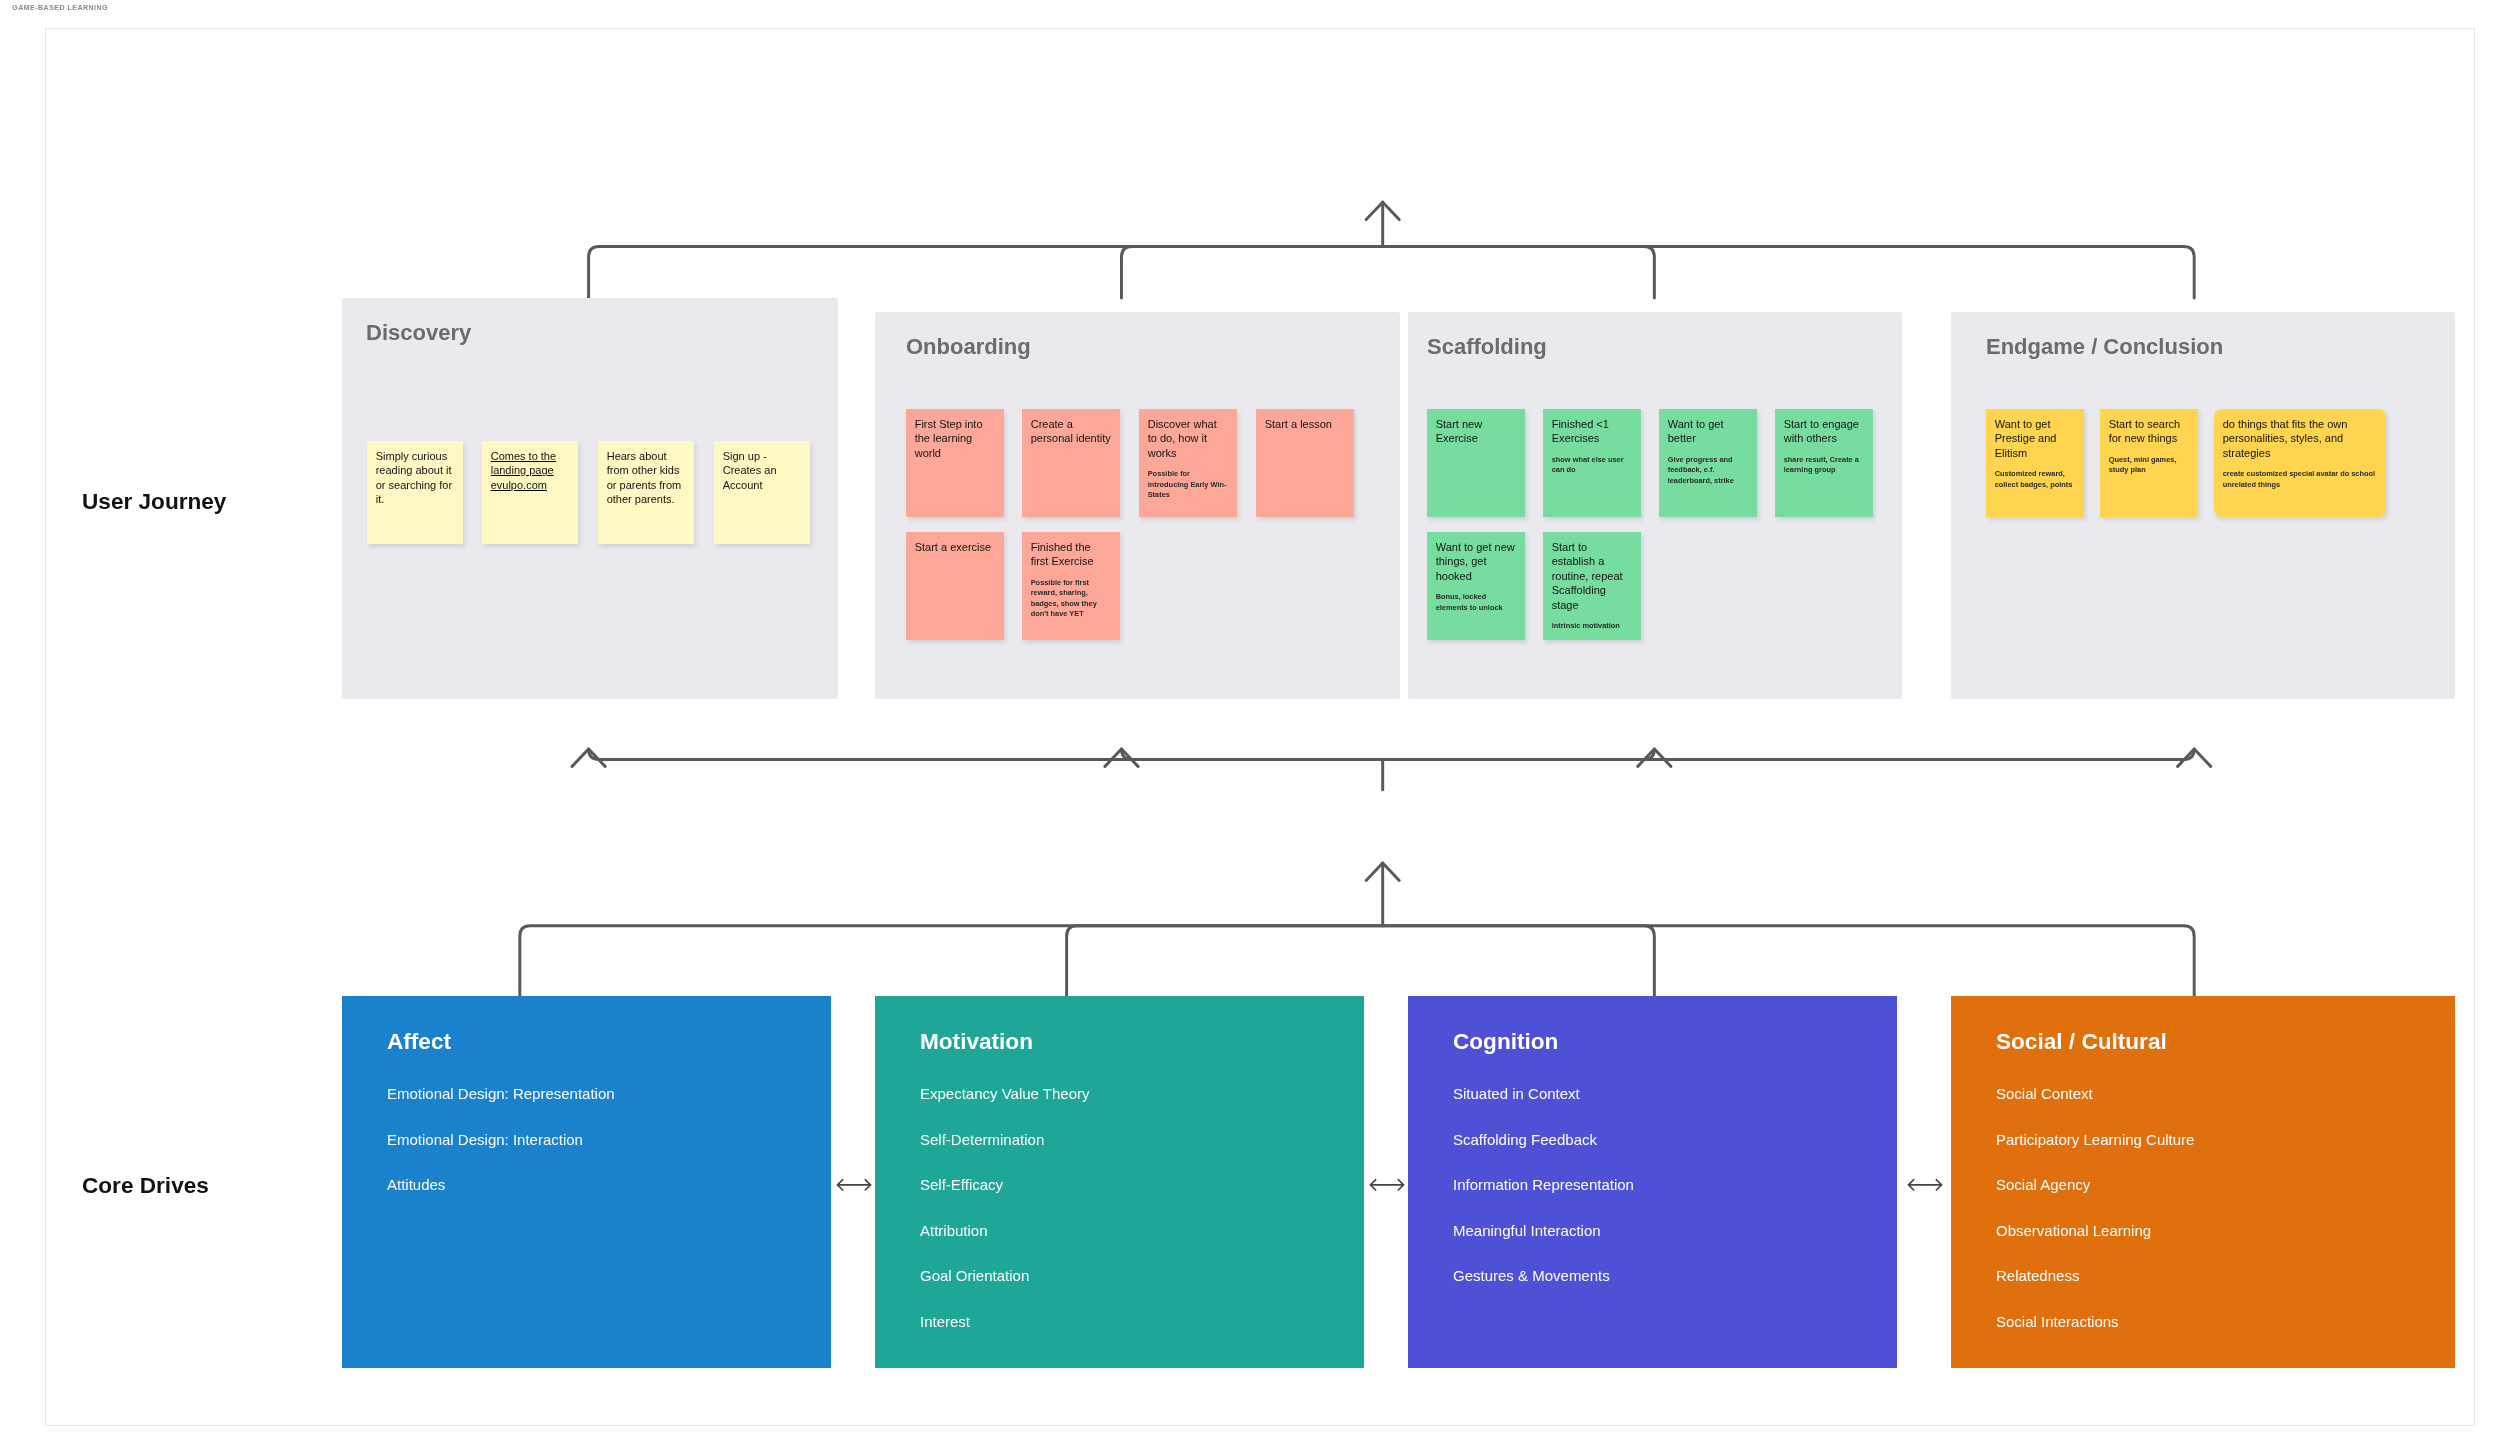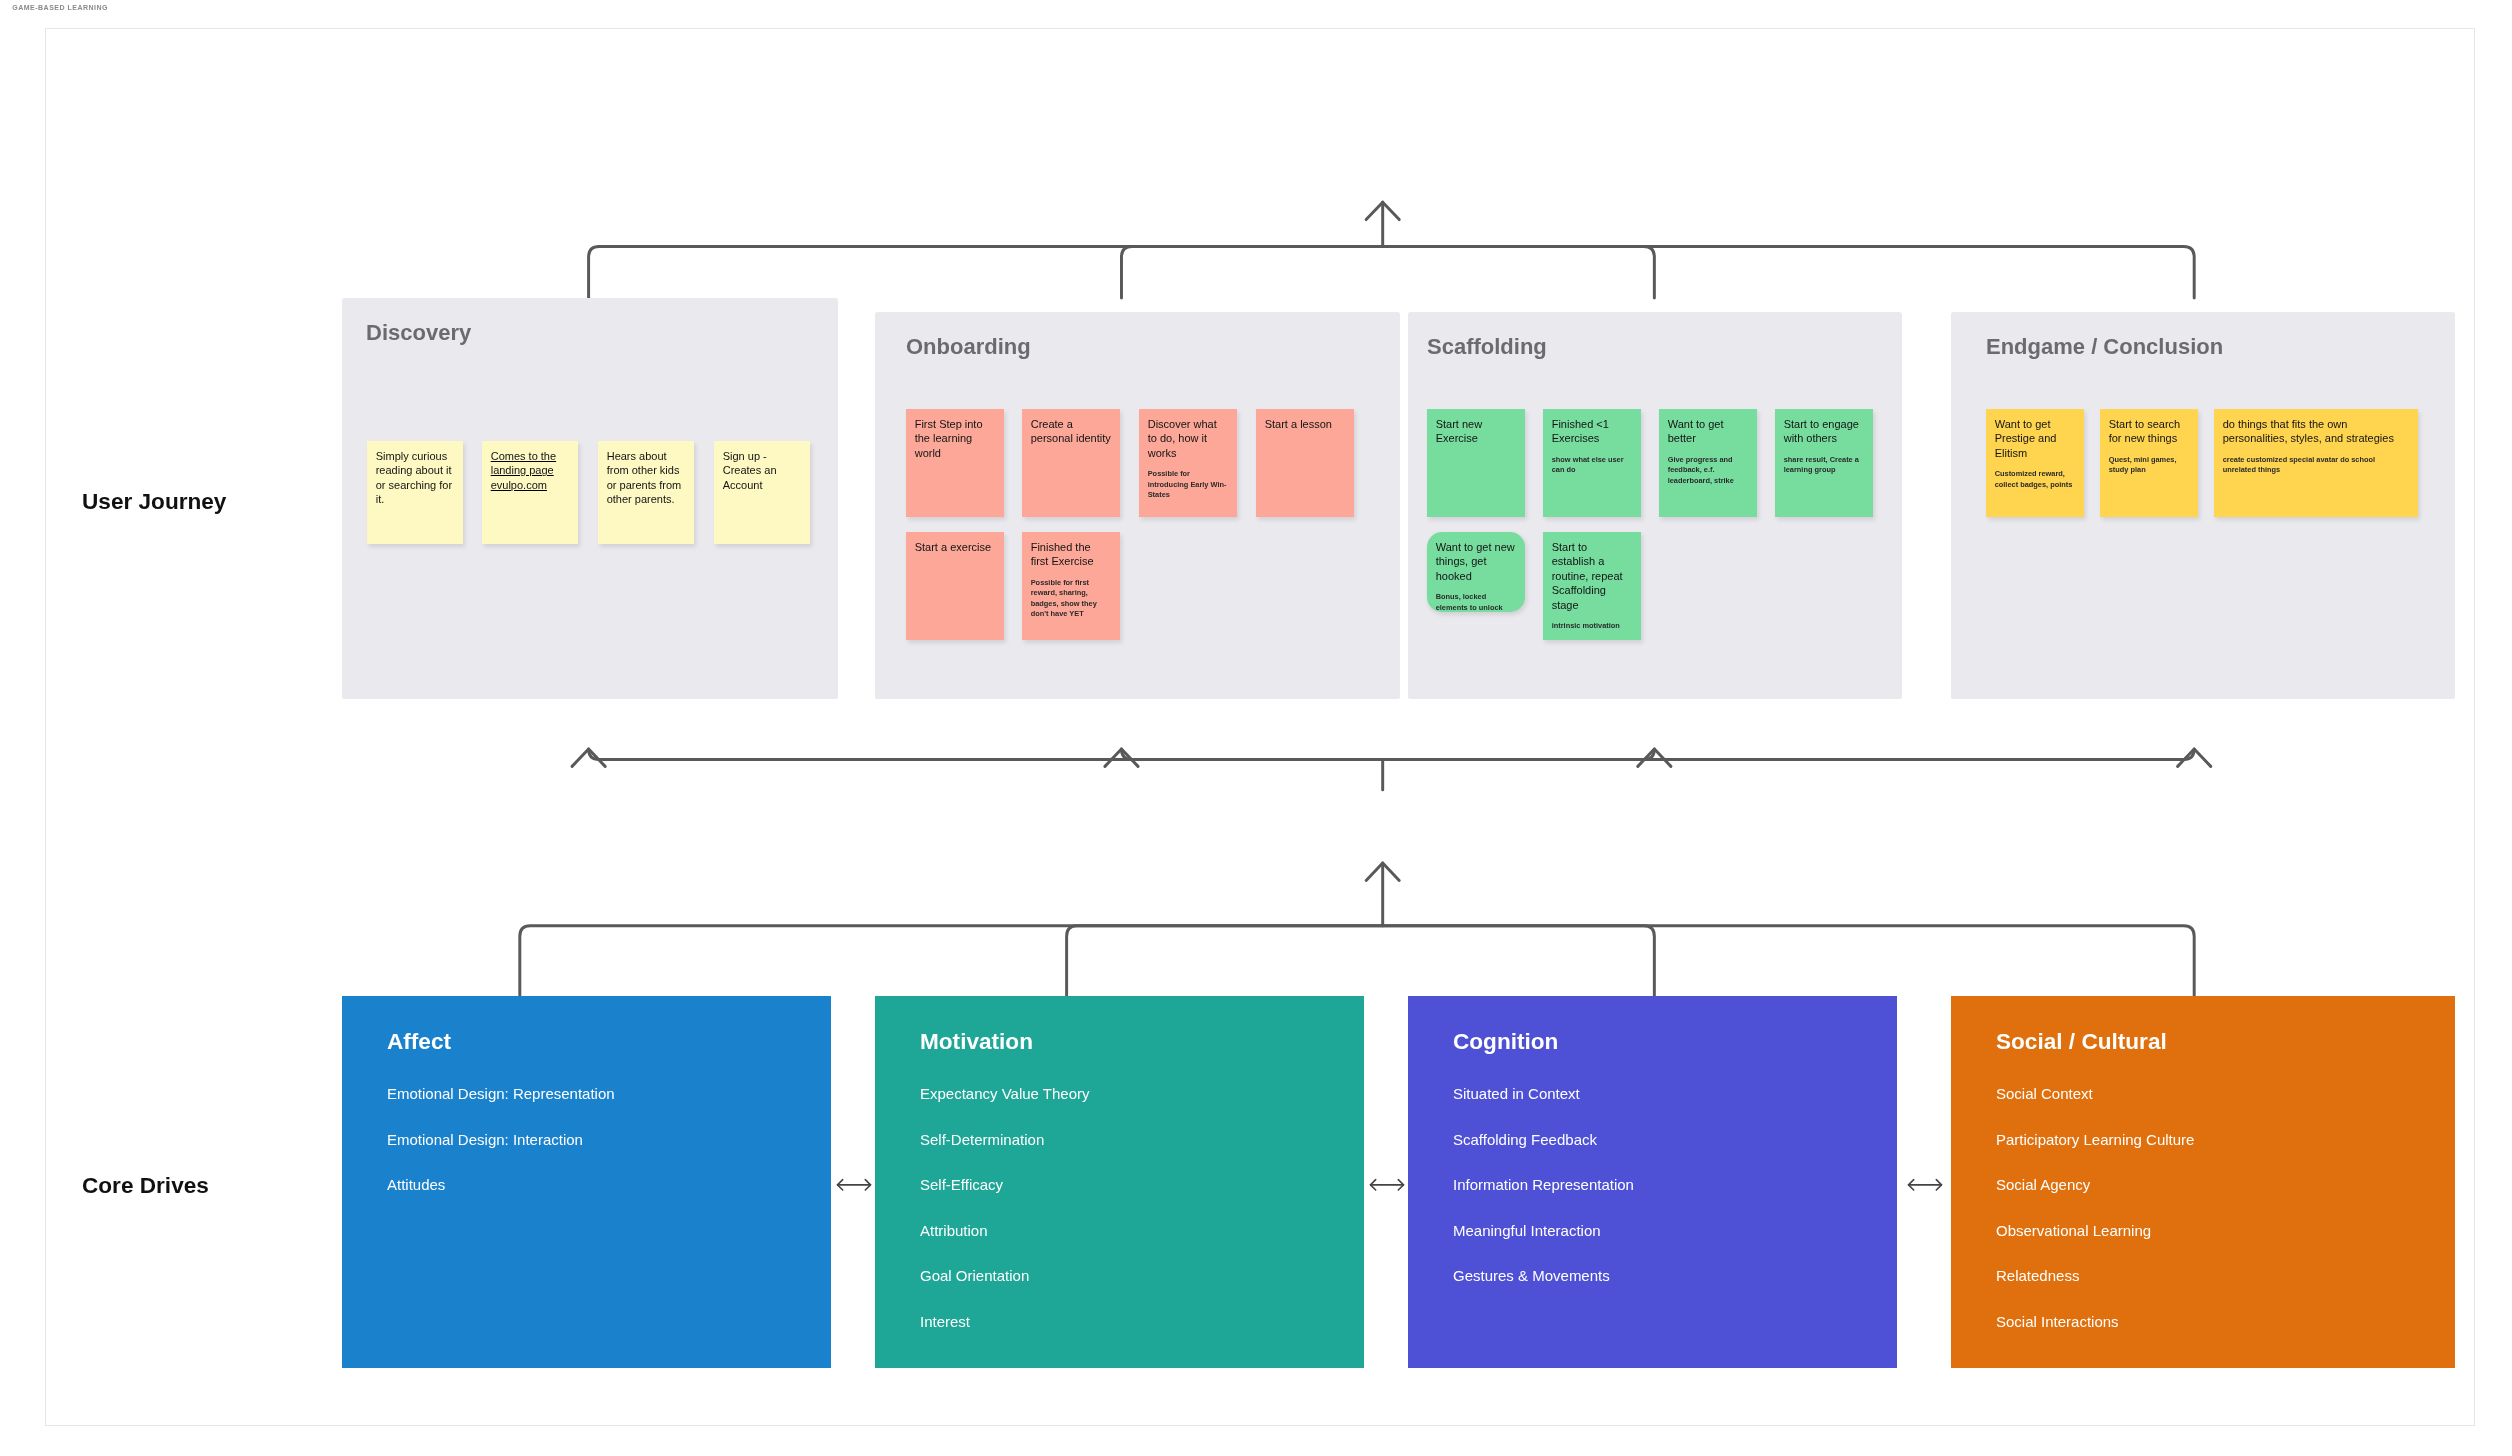--- a/index.html
+++ b/index.html
@@ -185,40 +185,40 @@
     <span class="note-sub">show what else user can do</span>
   </div>
   <div class="note note-green" style="left:1659px; top:409px; width:98px; height:108px;">
     <span class="note-title">Want to get better</span>
     <span class="note-sub">Give progress and feedback, e.f. leaderboard, strike</span>
   </div>
   <div class="note note-green" style="left:1775px; top:409px; width:98px; height:108px;">
     <span class="note-title">Start to engage with others</span>
     <span class="note-sub">share result, Create a learning group</span>
   </div>
-  <div class="note note-green" style="left:1427px; top:532px; width:98px; height:80px;border-radius:15px;">
+  <div class="note note-green" style="left:1427px; top:532px; width:98px; height:108px;">
     <span class="note-title">Want to get new things, get hooked</span>
     <span class="note-sub">Bonus, locked elements to unlock</span>
   </div>
   <div class="note note-green" style="left:1543px; top:532px; width:98px; height:108px;">
     <span class="note-title">Start to establish a routine, repeat Scaffolding stage</span>
     <span class="note-sub">intrinsic motivation</span>
   </div>
 
   <div class="stage-panel" style="left:1951px; top:312px; width:504px; height:387px;"></div>
   <div class="stage-title" style="left:1986px; top:334px;">Endgame / Conclusion</div>
   <div class="note note-yellow" style="left:1986px; top:409px; width:98px; height:108px;">
     <span class="note-title">Want to get Prestige and Elitism</span>
     <span class="note-sub">Customized reward, collect badges, points</span>
   </div>
   <div class="note note-yellow" style="left:2100px; top:409px; width:98px; height:108px;">
     <span class="note-title">Start to search for new things</span>
     <span class="note-sub">Quest, mini games, study plan</span>
   </div>
-  <div class="note note-yellow" style="left:2214px; top:409px; width:204px; height:108px;">
+  <div class="note note-yellow" style="left:2214px; top:409px; width:172px; height:108px;border-radius:8px;">
     <span class="note-title">do things that fits the own personalities, styles, and strategies</span>
     <span class="note-sub">create customized special avatar do school unrelated things</span>
   </div>
 
 
   <div class="drive-card" style="left:875px; background:#1ea697;">
     <div class="drive-title">Motivation</div>
     <div class="drive-item">Expectancy Value Theory</div>
     <div class="drive-item">Self-Determination</div>
     <div class="drive-item">Self-Efficacy</div>

